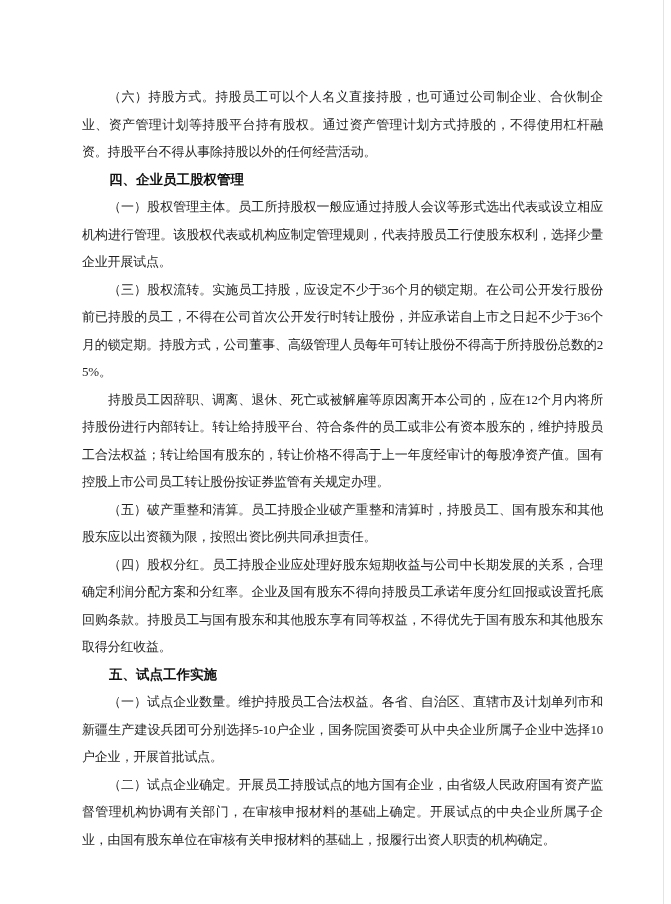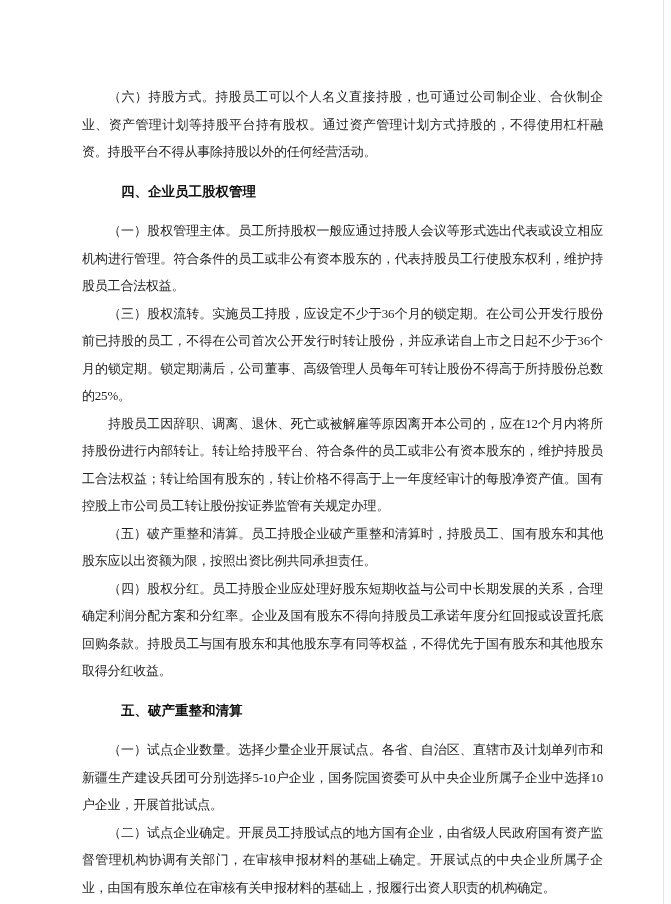--- a/index.html
+++ b/index.html
@@ -40,39 +40,39 @@
     .para {
       margin: 0;
       font-size: 13px;
       line-height: 27.5px;
       text-align: justify;
       text-indent: 2em;
       letter-spacing: -0.2px;
       word-break: break-all;
     }
     .heading {
-      margin: 12px;
+      margin: 0;
       font-size: 13.5px;
       line-height: 27.5px;
       font-weight: bold;
       text-indent: 2em;
       color: #111111;
     }
   </style>
 </head>
 <body>
 
 <div class="page">
   <div class="page-edge-line"></div>
   <main class="content">
     <p class="para">（六）持股方式。持股员工可以个人名义直接持股，也可通过公司制企业、合伙制企业、资产管理计划等持股平台持有股权。通过资产管理计划方式持股的，不得使用杠杆融资。持股平台不得从事除持股以外的任何经营活动。</p>
     <h2 class="heading">四、企业员工股权管理</h2>
-    <p class="para">（一）股权管理主体。员工所持股权一般应通过持股人会议等形式选出代表或设立相应机构进行管理。符合条件的员工或非公有资本股东的，代表持股员工行使股东权利，维护持股员工合法权益。</p>
-    <p class="para">（三）股权流转。实施员工持股，应设定不少于36个月的锁定期。在公司公开发行股份前已持股的员工，不得在公司首次公开发行时转让股份，并应承诺自上市之日起不少于36个月的锁定期。锁定期满后，公司董事、高级管理人员每年可转让股份不得高于所持股份总数的25%。</p>
+    <p class="para">（一）股权管理主体。员工所持股权一般应通过持股人会议等形式选出代表或设立相应机构进行管理。该股权代表或机构应制定管理规则，代表持股员工行使股东权利，选择少量企业开展试点。</p>
+    <p class="para">（三）股权流转。实施员工持股，应设定不少于36个月的锁定期。在公司公开发行股份前已持股的员工，不得在公司首次公开发行时转让股份，并应承诺自上市之日起不少于36个月的锁定期。持股方式，公司董事、高级管理人员每年可转让股份不得高于所持股份总数的25%。</p>
     <p class="para">持股员工因辞职、调离、退休、死亡或被解雇等原因离开本公司的，应在12个月内将所持股份进行内部转让。转让给持股平台、符合条件的员工或非公有资本股东的，维护持股员工合法权益；转让给国有股东的，转让价格不得高于上一年度经审计的每股净资产值。国有控股上市公司员工转让股份按证券监管有关规定办理。</p>
     <p class="para">（五）破产重整和清算。员工持股企业破产重整和清算时，持股员工、国有股东和其他股东应以出资额为限，按照出资比例共同承担责任。</p>
     <p class="para">（四）股权分红。员工持股企业应处理好股东短期收益与公司中长期发展的关系，合理确定利润分配方案和分红率。企业及国有股东不得向持股员工承诺年度分红回报或设置托底回购条款。持股员工与国有股东和其他股东享有同等权益，不得优先于国有股东和其他股东取得分红收益。</p>
-    <h2 class="heading">五、破产重整和清算</h2>
-    <p class="para">（一）试点企业数量。选择少量企业开展试点。各省、自治区、直辖市及计划单列市和新疆生产建设兵团可分别选择5-10户企业，国务院国资委可从中央企业所属子企业中选择10户企业，开展首批试点。</p>
+    <h2 class="heading">五、试点工作实施</h2>
+    <p class="para">（一）试点企业数量。维护持股员工合法权益。各省、自治区、直辖市及计划单列市和新疆生产建设兵团可分别选择5-10户企业，国务院国资委可从中央企业所属子企业中选择10户企业，开展首批试点。</p>
     <p class="para">（二）试点企业确定。开展员工持股试点的地方国有企业，由省级人民政府国有资产监督管理机构协调有关部门，在审核申报材料的基础上确定。开展试点的中央企业所属子企业，由国有股东单位在审核有关申报材料的基础上，报履行出资人职责的机构确定。</p>
 
   </main>
 </div>
 
 </body></html>

